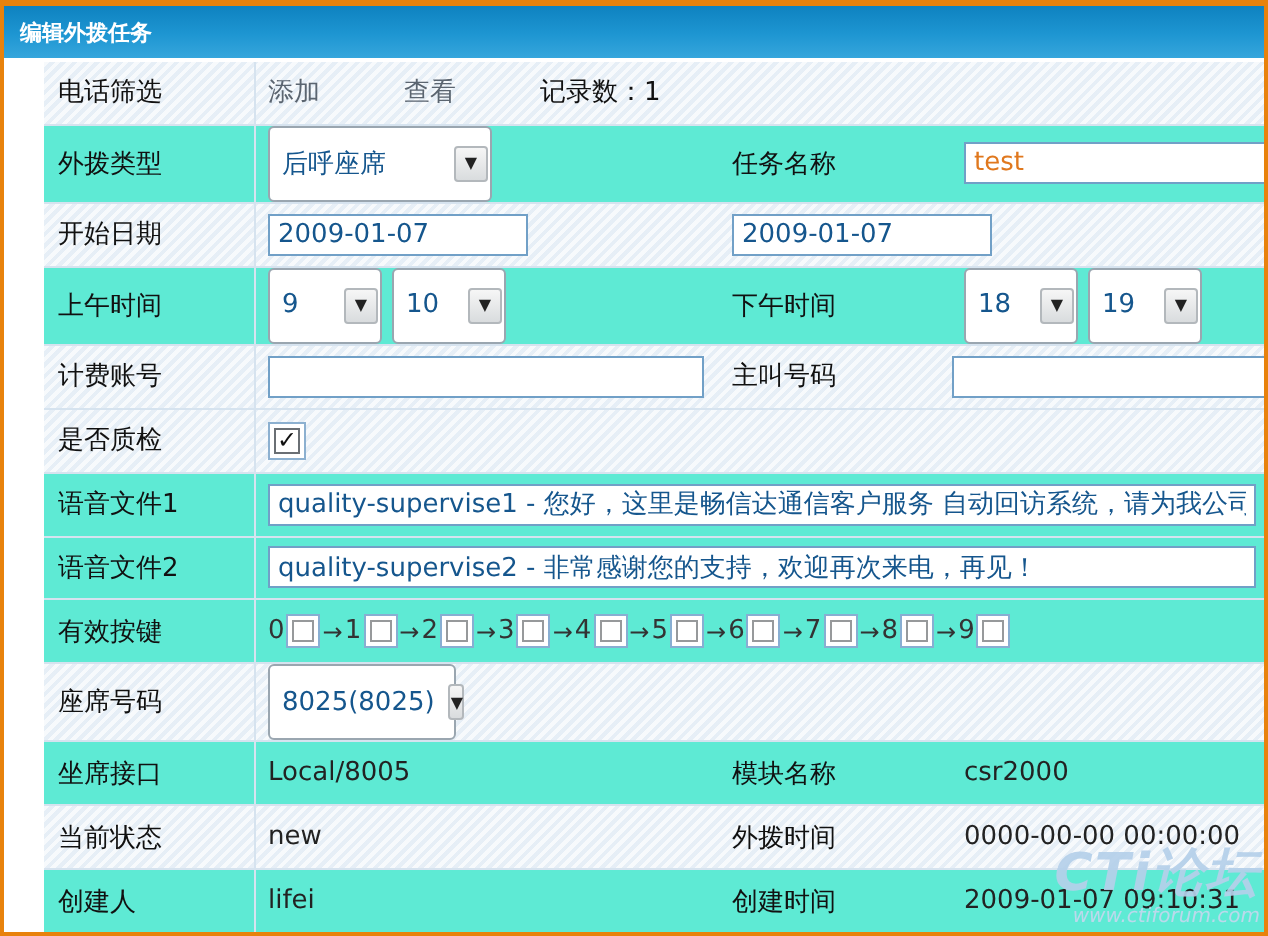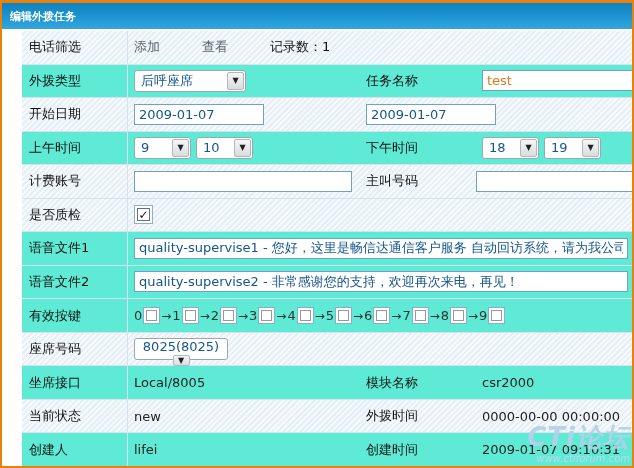--- a/index.html
+++ b/index.html
@@ -59,33 +59,33 @@
     padding: 1px 4px; outline: none;
   }
   .inp.orange { color: #E0781E; }
   .w-date { width: 130px; }
   .w-bill { width: 218px; }
   .w-grow { flex: 1; }
 
   .sel {
     display: inline-flex; align-items: center;
     border: 1px solid #9AA6B0; border-radius: 3px;
-    background: #fff; height: 22px; cursor: default;
+    background: #fff; height: 38px; cursor: default;
   }
   .sel .txt { padding: 0 6px; color: #15568D; flex: 1; white-space: nowrap; }
   .sel .arrow {
     width: 17px; height: 18px; margin: 1px;
     background: linear-gradient(#F6F6F6, #D9DCDE);
     border: 1px solid #B3B8BC; border-radius: 2px;
     display: flex; align-items: center; justify-content: center;
     font-size: 8px; color: #222;
   }
   .sel-type { width: 112px; }
   .sel-hour { width: 57px; margin-right: 5px; }
-  .sel-agent { width: 94px; flex-direction: column; }
+  .sel-agent { width: 94px; }
 
   .chk-wrap {
     width: 19px; height: 19px; border: 1px solid #8CB0D0;
     display: inline-flex; align-items: center; justify-content: center;
     background: #fff;
   }
   .chk {
     width: 13px; height: 13px; border: 1px solid #6A6F74; background: #fff;
     display: flex; align-items: center; justify-content: center;
     font-size: 12px; line-height: 1; color: #111; font-weight: bold;

